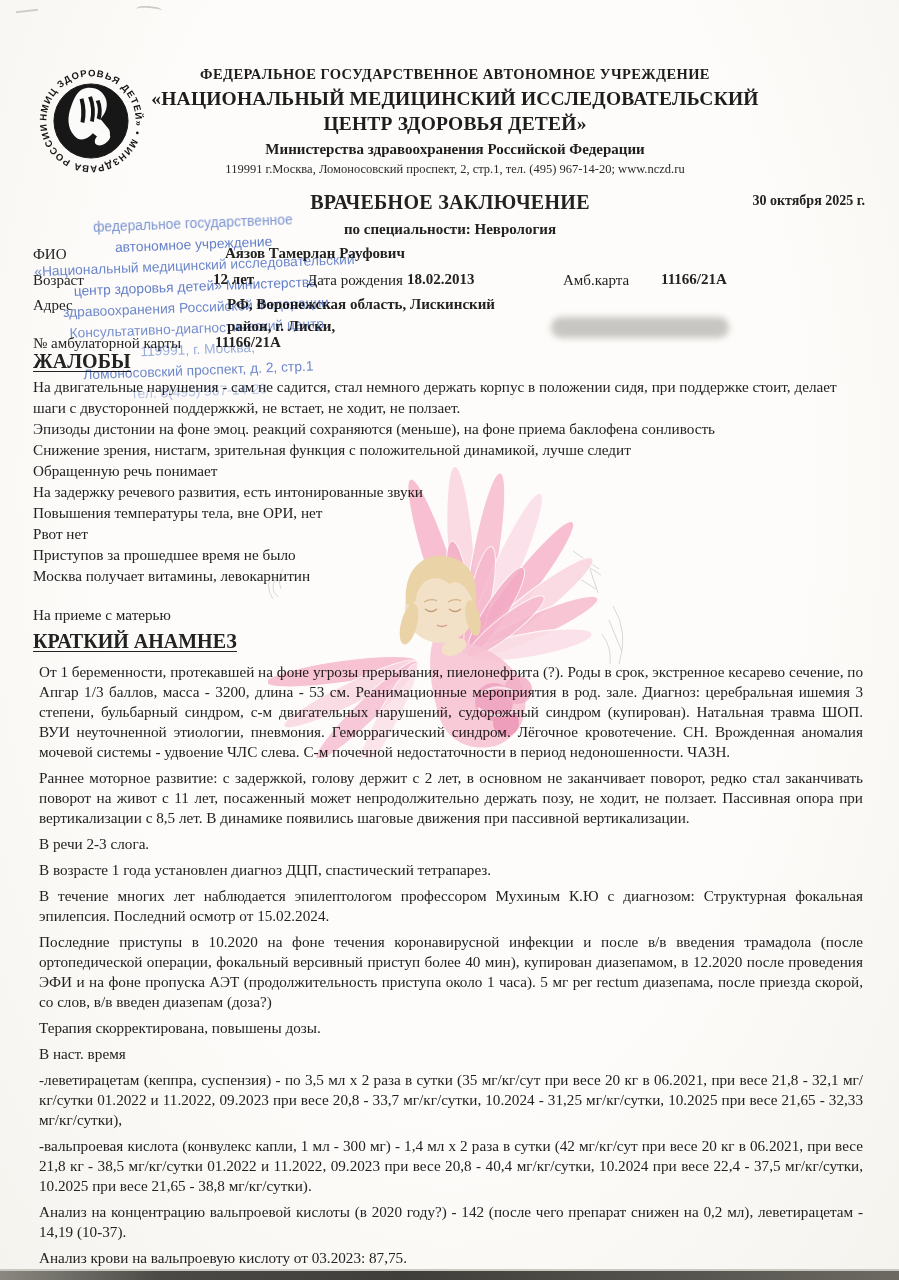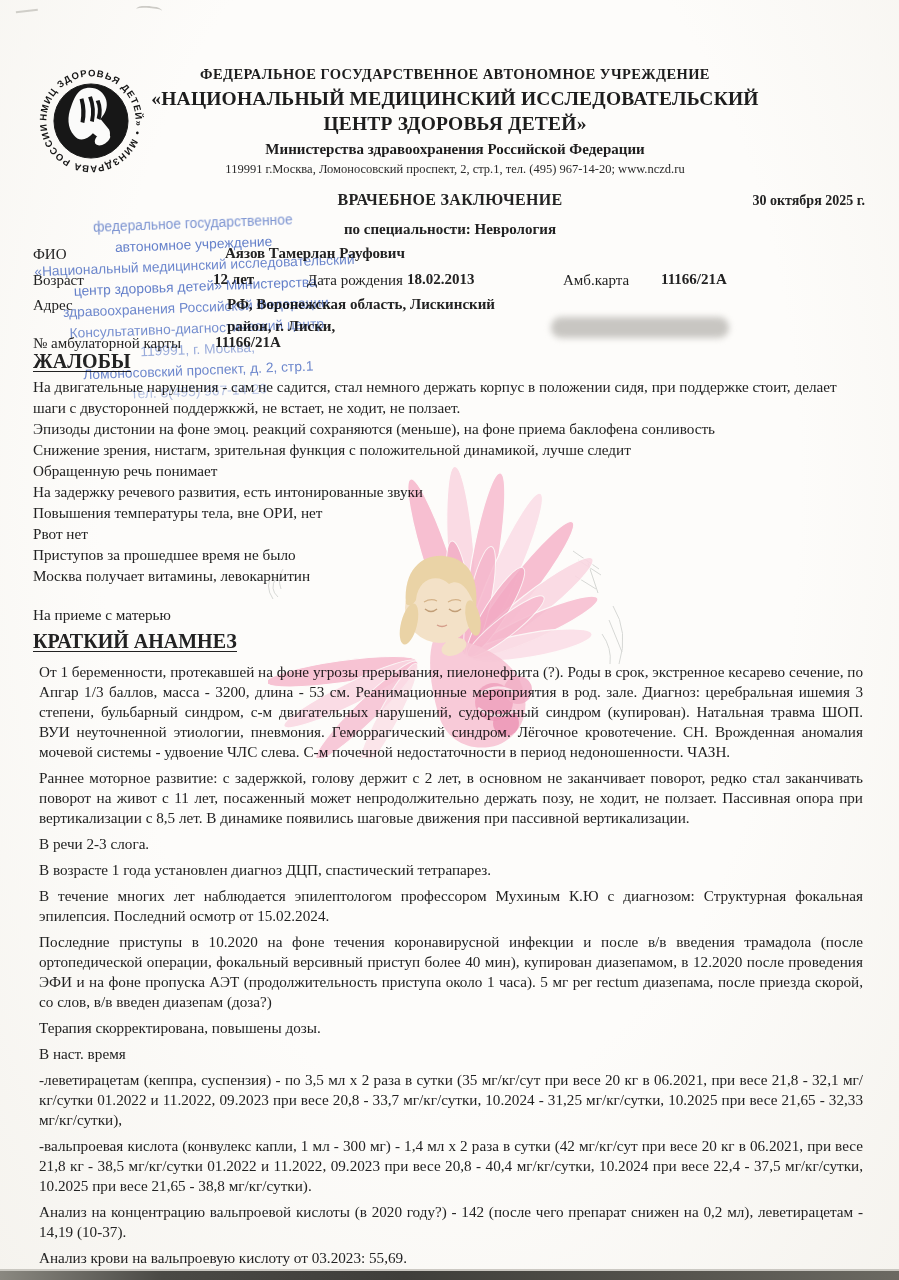--- a/index.html
+++ b/index.html
@@ -9,21 +9,21 @@
     font-family:"Liberation Serif","DejaVu Serif",serif;
     color:#222;
   }
   
   .logo{position:absolute;left:34px;top:64px;width:114px;height:114px;}
   .hdr{position:absolute;left:150px;top:66px;width:610px;text-align:center;color:#1d1d1d;}
   .hdr .h1{font-weight:bold;font-size:14.5px;letter-spacing:.4px;}
   .hdr .h2{font-weight:bold;font-size:19.5px;line-height:25px;margin-top:3px;letter-spacing:.2px;}
   .hdr .h4{font-weight:bold;font-size:15px;margin-top:5px;}
   .hdr .h5{font-size:12.5px;margin-top:4px;color:#2a2a2a;}
-  .doc-title{position:absolute;left:150px;top:191px;width:600px;text-align:center;font-weight:bold;font-size:16px;letter-spacing:.3px;}
+  .doc-title{position:absolute;left:150px;top:191px;width:600px;text-align:center;font-weight:bold;font-size:20px;letter-spacing:.3px;}
   .doc-date{position:absolute;right:34px;top:193px;font-weight:bold;font-size:14px;}
   .doc-spec{position:absolute;left:150px;top:221px;width:600px;text-align:center;font-weight:bold;font-size:15px;}
   
   .pl{position:absolute;font-size:15px;white-space:nowrap;z-index:2;}
   .pv{position:absolute;font-size:15px;font-weight:bold;white-space:nowrap;z-index:2;}
   
   .stamp{
     position:absolute;left:10px;top:213px;width:372px;z-index:5;
     transform:rotate(-2.2deg);
     font-family:"Liberation Sans","DejaVu Sans",sans-serif;
@@ -149,21 +149,21 @@
         <p>Раннее моторное развитие: с задержкой, голову держит с 2 лет, в основном не заканчивает поворот, редко стал заканчивать поворот на живот с 11 лет, посаженный может непродолжительно держать позу, не ходит, не ползает. Пассивная опора при вертикализации с 8,5 лет. В динамике появились шаговые движения при пассивной вертикализации.</p>
         <p>В речи 2-3 слога.</p>
         <p>В возрасте 1 года установлен диагноз ДЦП, спастический тетрапарез.</p>
         <p>В течение  многих лет наблюдается эпилептологом профессором Мухиным К.Ю с диагнозом: Структурная фокальная эпилепсия. Последний осмотр от 15.02.2024.</p>
         <p>Последние приступы в 10.2020 на фоне течения коронавирусной инфекции и после в/в введения трамадола (после ортопедической операции, фокальный версивный приступ более 40 мин), купирован диазепамом, в 12.2020 после проведения ЭФИ и на фоне пропуска АЭТ (продолжительность приступа около 1 часа). 5 мг per rectum диазепама, после приезда скорой, со слов, в/в введен диазепам (доза?)</p>
         <p>Терапия скорректирована, повышены дозы.</p>
         <p>В наст. время</p>
         <p>-леветирацетам (кеппра, суспензия) - по 3,5 мл х 2 раза в сутки (35 мг/кг/сут при весе 20 кг в 06.2021, при весе 21,8 - 32,1 мг/кг/сутки 01.2022 и 11.2022, 09.2023 при весе 20,8 - 33,7 мг/кг/сутки, 10.2024 - 31,25 мг/кг/сутки, 10.2025 при весе 21,65 - 32,33 мг/кг/сутки),</p>
         <p>-вальпроевая кислота (конвулекс капли, 1 мл - 300 мг) - 1,4 мл  х 2 раза в сутки (42 мг/кг/сут при весе 20 кг в 06.2021, при весе 21,8 кг - 38,5 мг/кг/сутки 01.2022 и 11.2022, 09.2023 при весе 20,8 - 40,4 мг/кг/сутки, 10.2024 при весе 22,4 - 37,5 мг/кг/сутки, 10.2025 при весе 21,65 - 38,8 мг/кг/сутки).</p>
         <p>Анализ на концентрацию вальпроевой кислоты (в 2020 году?) - 142 (после чего препарат снижен на 0,2 мл), леветирацетам - 14,19 (10-37).</p>
-        <p>Анализ крови на вальпроевую кислоту от 03.2023: 55,69.</p>
+        <p>Анализ крови на вальпроевую кислоту от 03.2023: 87,75.</p>
         <p>Леветирацетам 03.2023: 4,83.</p>
       </div>
   </div>
 
   <svg class="wm" viewBox="0 0 398 292" aria-hidden="true">
 
     <g stroke="#9aa09e" stroke-width="1" fill="none" opacity="0.45">
       <path d="M305,85 l26,18 m-21,-9 l23,15 m-26,1 l21,13 m-8,-26 l10,30"></path>
       <path d="M345,140 q16,26 6,58 m-10,-44 l13,32 m-20,-18 q10,14 8,30"></path>
       <path d="M8,112 q-7,11 2,19 m-5,-24 q-9,13 0,26 m10,-30 q-6,9 -2,20"></path>

